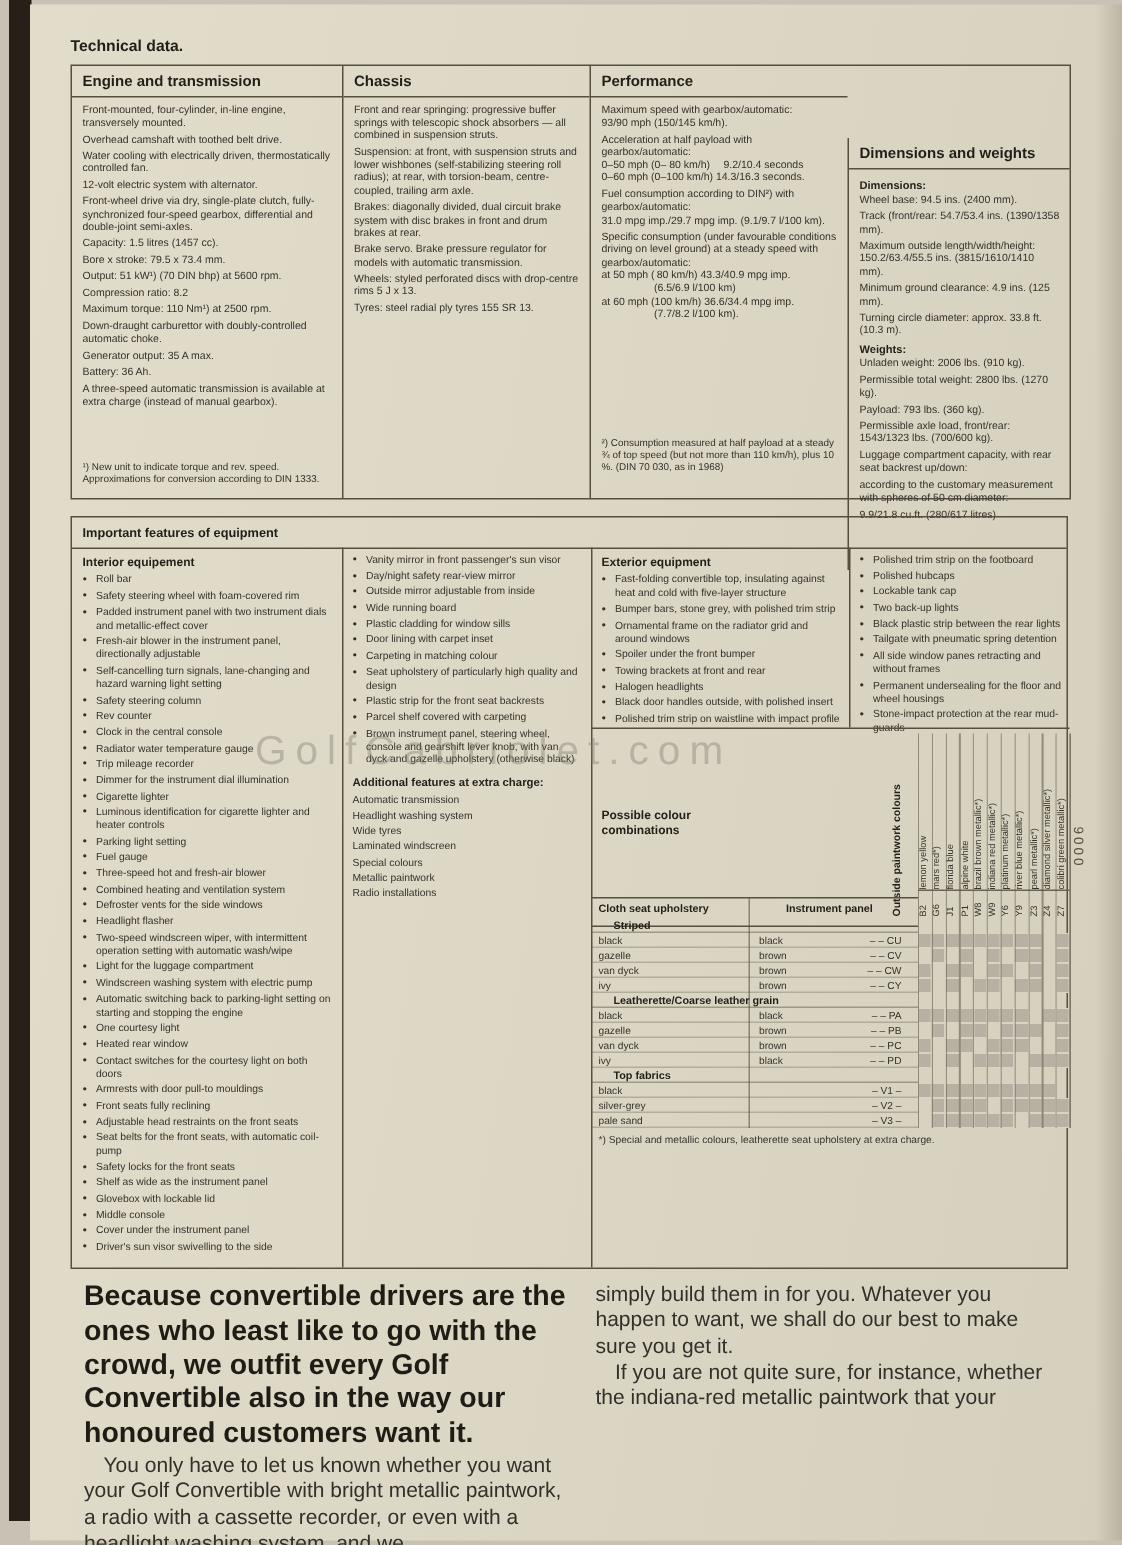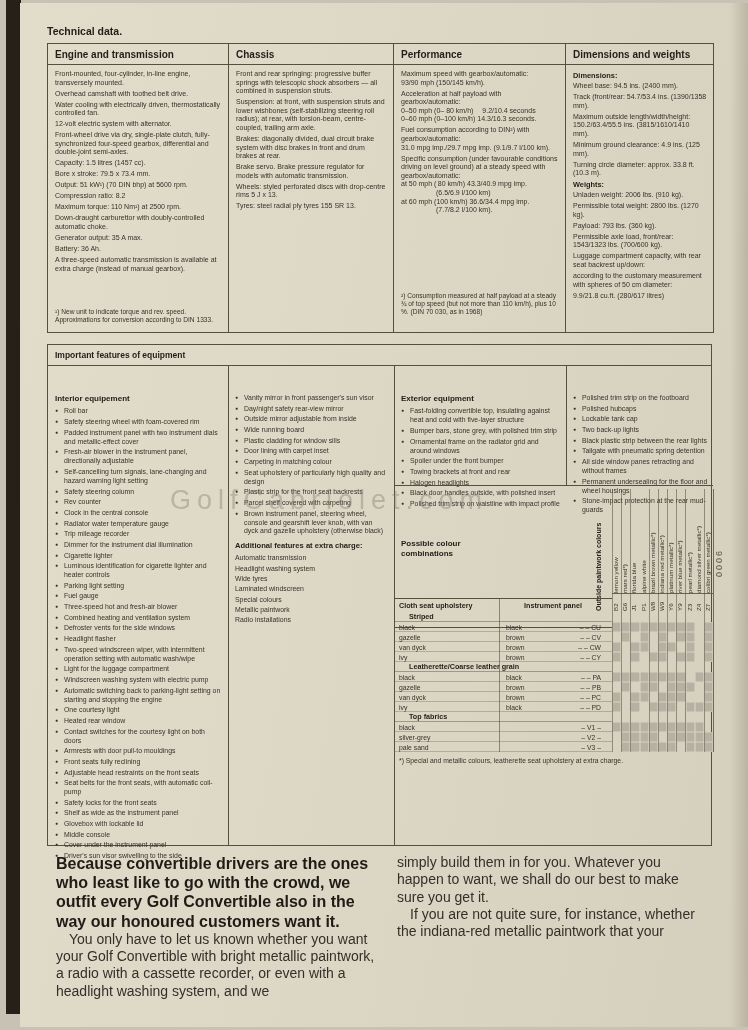--- a/index.html
+++ b/index.html
@@ -11,57 +11,57 @@
          color:#35322a;}
   .paper::after{content:"";position:absolute;right:0;top:0;bottom:0;width:18px;
          background:linear-gradient(to right,rgba(0,0,0,0),rgba(90,80,60,.22));pointer-events:none;}
 
   .page-title{position:absolute;left:27px;top:22px;font-size:10.5px;font-weight:bold;color:#221f18;text-align:center;}
 
   
   .tech{position:absolute;left:27px;top:40px;width:665px;height:288px;border:1px solid #564f3e;display:flex;}
   .tech-col{position:relative;height:100%;box-sizing:border-box;}
   .tech-col + .tech-col{border-left:1px solid #564f3e;}
-  .tc1{width:180px;} .tc2{width:165px;} .tc3{width:172px;} .tc4{width:148px;}
+  .tc1{width:180px;} .tc2{width:165px;} .tc3{width:172px;} .tc4{width:148px;margin-top:48px;}
   .tech-head{height:21px;border-bottom:1px solid #564f3e;display:flex;align-items:center;
              padding-left:7px;font-size:10px;font-weight:bold;color:#221f18;box-sizing:border-box;}
   .tech-body{padding:5px 6px 0 7px;font-size:7px;line-height:1.23;}
   .tech-body p{margin:0 0 2.4px 0;white-space:pre-line;}
   .tech-foot{position:absolute;left:7px;right:6px;bottom:8px;font-size:6.6px;line-height:1.22;}
   .tc3 .tech-foot{bottom:16px;}
   .sub-label{font-weight:bold;color:#221f18;font-size:7.4px;margin:1px 0 2px 0;}
 
   
   .features{position:absolute;left:27px;top:341px;width:665px;height:502px;border:1px solid #564f3e;box-sizing:border-box;}
   .feat-head{height:20px;border-bottom:1px solid #564f3e;display:flex;align-items:center;
              padding-left:7px;font-size:8.5px;font-weight:bold;color:#221f18;}
   .fdiv{position:absolute;top:20px;width:0;border-left:1px solid #564f3e;}
   .fd1{left:180px;bottom:0;} .fd2{left:346px;bottom:0;} .fd3{left:518px;height:120px;}
-  .fcol{position:absolute;top:25px;font-size:6.9px;line-height:1.3;margin-top:24px;}
+  .fcol{position:absolute;top:25px;font-size:6.9px;line-height:1.3;}
   .fc1{left:7px;width:167px;} .fc2{left:187px;width:153px;} .fc3{left:353px;width:160px;} .fc4{left:525px;width:136px;}
   .fcol-title{font-size:8px;font-weight:bold;color:#221f18;margin-bottom:3px;}
   .bl .item{position:relative;padding-left:9px;margin-bottom:1.7px;}
   .bl .item::before{content:"\25CF";position:absolute;left:0;top:0;font-size:5px;}
   .plain .item{margin-bottom:1.4px;}
   .extra-title{font-size:7.6px;font-weight:bold;color:#221f18;margin:5px 0 3px 0;}
 
   
   .colour{position:absolute;left:346px;top:140px;width:319px;height:282px;border-top:1px solid #564f3e;font-size:7px;}
   .col-title{position:absolute;left:7px;top:5px;width:95px;font-size:8px;font-weight:bold;color:#221f18;line-height:1.2;margin-top:48px;}
   .v{writing-mode:vertical-rl;transform:rotate(180deg);}
   .paint-axis{position:absolute;left:201px;top:3px;width:15px;height:122px;font-weight:bold;font-size:7px;color:#221f18;}
   .paints{position:absolute;left:218px;top:3px;width:101px;height:123px;display:flex;}
   .paint-col{position:relative;flex:1 1 0;}
   .paint-name{position:absolute;left:0;right:0;top:0;bottom:19px;font-size:6.2px;line-height:8.6px;}
   .paint-code{position:absolute;left:0;right:0;bottom:1px;height:17px;font-size:6.2px;line-height:8.6px;}
   .code-sep{position:absolute;left:218px;top:107px;width:101px;border-top:1px solid #6a6350;}
   .col-lines{position:absolute;left:218px;top:3px;width:101px;height:263px;pointer-events:none;
              background:repeating-linear-gradient(to right,rgba(85,79,62,.55) 0,rgba(85,79,62,.55) .8px,transparent .8px,transparent 9.1818px);
              border-right:1px solid rgba(85,79,62,.55);}
-  .seat-head{position:absolute;left:0;top:112px;width:218px;height:30px;border-top:1px solid #564f3e;border-bottom:1px solid #564f3e;box-sizing:border-box;}
+  .seat-head{position:absolute;left:0;top:112px;width:218px;height:20px;border-top:1px solid #564f3e;border-bottom:1px solid #564f3e;box-sizing:border-box;}
   .seat-head span{position:absolute;top:2px;font-size:7.2px;font-weight:bold;color:#221f18;}
   .sh1{left:5px;} .sh2{left:130px;}
   .panel-div{position:absolute;left:105px;top:112px;height:154px;border-left:1px solid rgba(85,79,62,.6);}
   .groups{position:absolute;left:0;top:126px;width:218px;}
   .group-title{height:10px;font-size:7.2px;font-weight:bold;color:#221f18;padding-left:15px;
                border-bottom:1px solid rgba(85,79,62,.45);box-sizing:border-box;line-height:10px;}
   .seat-row{position:relative;height:10px;border-bottom:1px solid rgba(85,79,62,.3);box-sizing:border-box;}
   .seat-row span{position:absolute;top:0.5px;font-size:6.8px;line-height:9px;}
   .s-name{left:5px;} .s-panel{left:112px;} .s-code{right:11px;}
   .grid-block{position:absolute;left:218px;width:101px;}
@@ -73,21 +73,21 @@
 
   
   .watermark{position:absolute;left:150px;top:482px;font-size:27px;letter-spacing:6px;
              color:rgba(120,118,110,.38);pointer-events:none;white-space:nowrap;}
   .print-code{position:absolute;left:694px;top:548px;writing-mode:vertical-rl;font-size:9px;
               letter-spacing:2px;color:#56503f;}
 
   
   .closing-left{position:absolute;left:36px;top:851px;width:322px;}
   .closing-right{position:absolute;left:377px;top:851px;width:306px;}
-  .close-head{font-size:16px;font-weight:bold;color:#1f1c16;line-height:1.2;margin:0;}
+  .close-head{font-size:19px;font-weight:bold;color:#1f1c16;line-height:1.2;margin:0;}
   .close-p{font-size:14px;color:#33302a;line-height:1.24;margin:0;}
   .indent{text-indent:13px;}
 </style>
 </head>
 <body>
 
 <div class="stage">
   <div class="edge-left"></div>
 
   <div class="paper">

